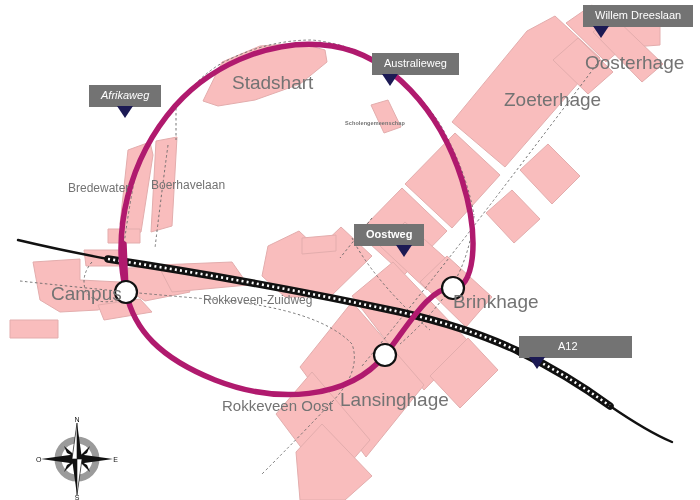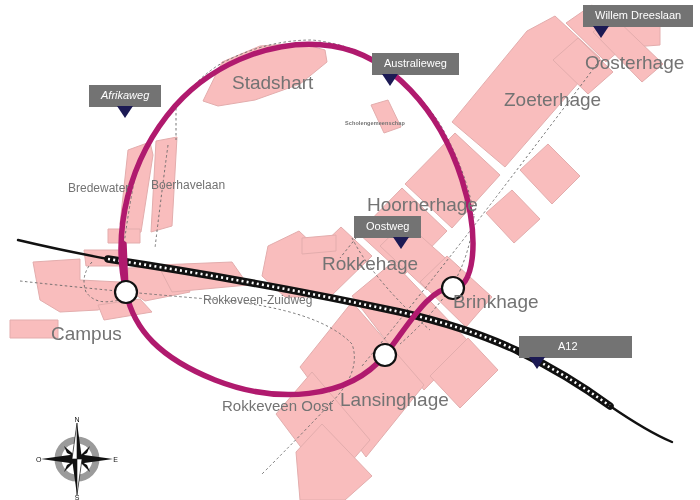--- a/index.html
+++ b/index.html
@@ -178,44 +178,42 @@
       <circle cx="385" cy="355" r="11" fill="#ffffff" stroke="#111111" stroke-width="2.2"></circle>
     </g>
   </svg>
 
   <div class="area-label lbl-lg" style="left:232px; top:73px;">Stadshart</div>
   <div class="area-label lbl-sm" style="left:68px;  top:182px;">Bredewater</div>
   <div class="area-label lbl-sm" style="left:151px; top:179px;">Boerhavelaan</div>
   <div class="area-label lbl-xs" style="left:345px; top:121px;">Scholengemeenschap</div>
   <div class="area-label lbl-lg" style="left:464px; top:90px;margin-left:40px;">Zoeterhage</div>
   <div class="area-label lbl-lg" style="left:585px; top:53px;">Oosterhage</div>
-  <div class="area-label lbl-lg" style="left:367px; top:195px;">Hoornerhage</div>
-  <div class="area-label lbl-lg" style="left:322px; top:254px;">Rokkehage</div>
   <div class="area-label lbl-lg" style="left:453px; top:292px;">Brinkhage</div>
-  <div class="area-label lbl-lg" style="left:51px;  top:284px;margin-top:40px;">Campus</div>
+  <div class="area-label lbl-lg" style="left:51px;  top:284px;">Campus</div>
   <div class="area-label lbl-sm" style="left:203px; top:294px;">Rokkeveen-Zuidweg</div>
   <div class="area-label lbl-md" style="left:222px; top:398px;">Rokkeveen Oost</div>
   <div class="area-label lbl-lg" style="left:340px; top:390px;">Lansinghage</div>
 
   <div class="road-sign" style="left:89px; top:85px;font-style:italic;">
     <span>Afrikaweg</span>
     <span class="tail tail-center"></span>
   </div>
 
   <div class="road-sign" style="left:372px; top:53px;">
     <span>Australieweg</span>
     <span class="tail tail-left"></span>
   </div>
 
   <div class="road-sign" style="left:583px; top:5px;">
     <span>Willem Dreeslaan</span>
     <span class="tail tail-left"></span>
   </div>
 
-  <div class="road-sign" style="left:354px; top:216px;">
+  <div class="road-sign" style="left:354px; top:224px;font-weight:bold;">
     <span>Oostweg</span>
     <span class="tail tail-right"></span>
   </div>
 
   <div class="road-sign" style="left:519px; top:336px; min-width:62px;padding-left:39px;">
     <span>A12</span>
     <span class="tail tail-left"></span>
   </div>
 
   <div class="compass" style="left:34px; top:414px;">

